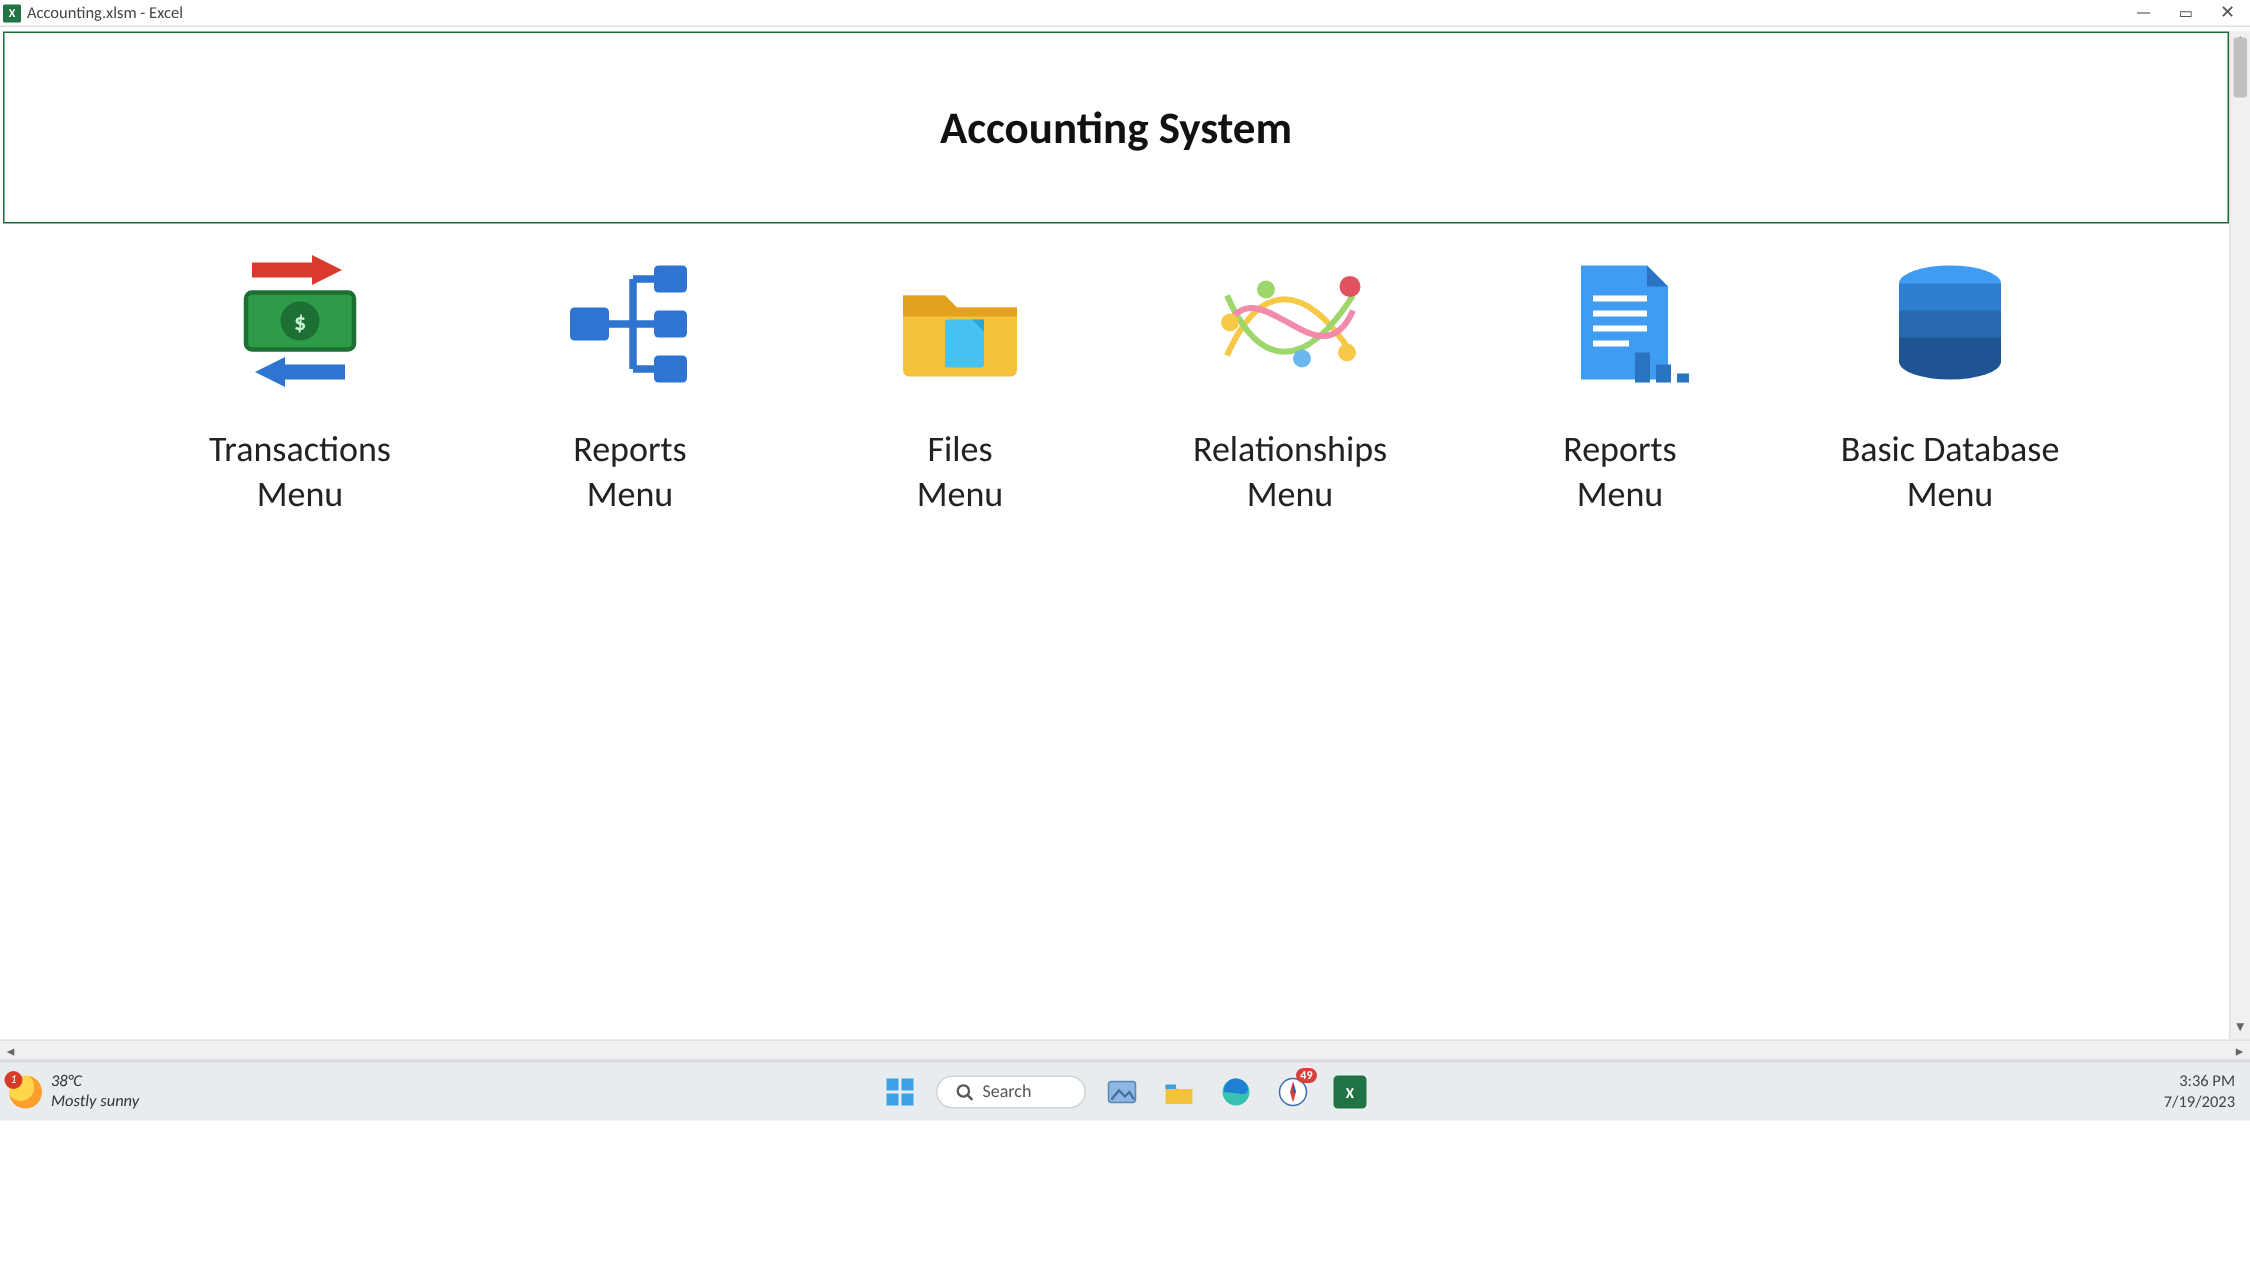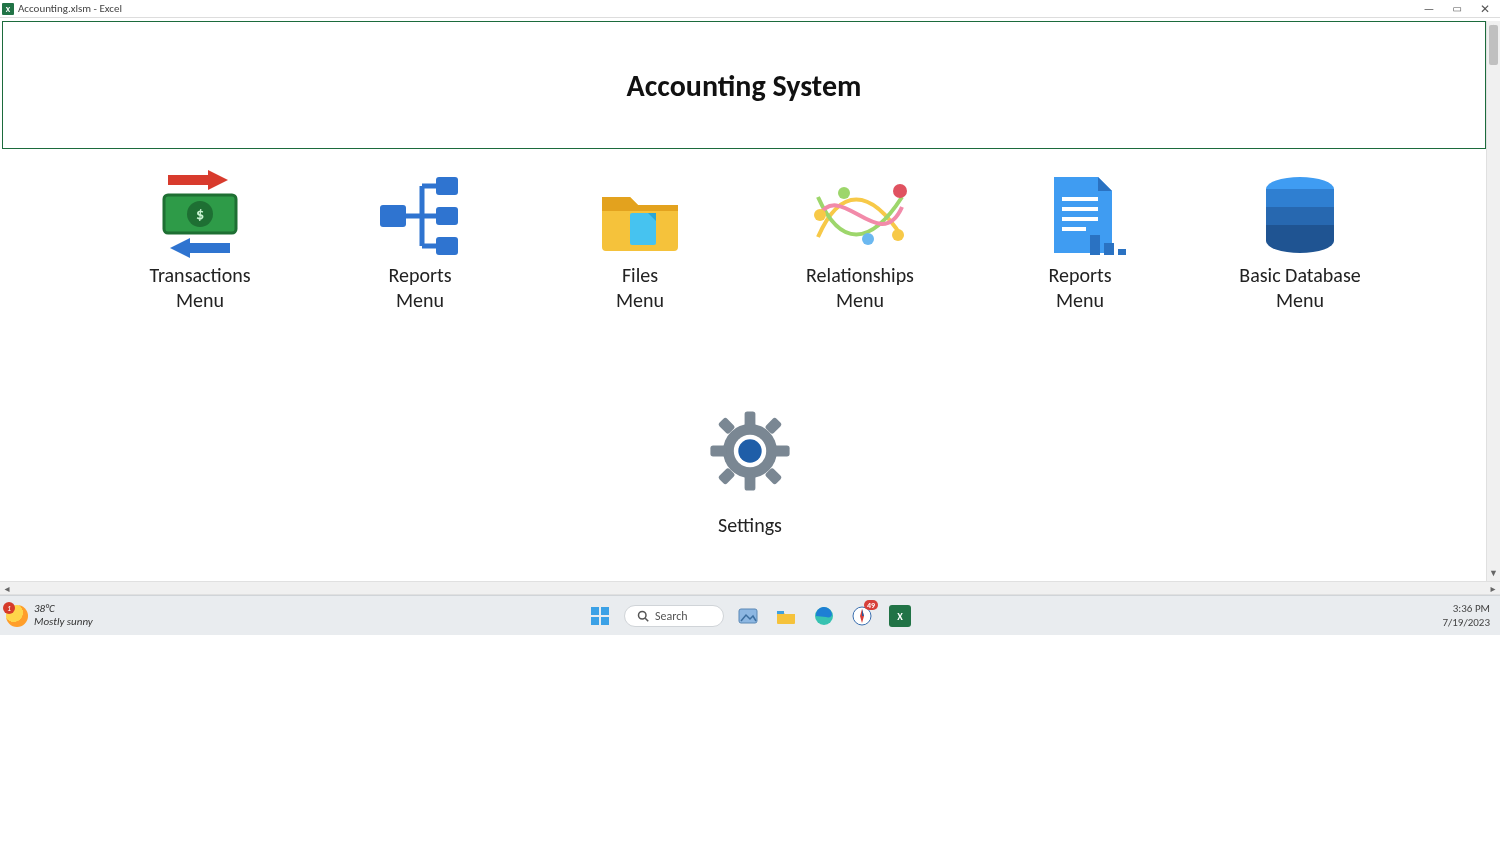--- a/index.html
+++ b/index.html
@@ -17,21 +17,21 @@
     border-bottom: 1px solid #ddd;
   }
   .titlebar .left { display: flex; align-items: center; gap: 4px; padding-left: 2px;}
   .titlebar .appicon { width: 12px; height: 12px; background:#217346; color:#fff; font-size:8px; font-weight:bold; display:flex; align-items:center; justify-content:center; border-radius:1px;}
   .titlebar .win-controls { display:flex; align-items:center; gap: 18px; padding-right: 10px; font-size:12px; color:#555;}
   .titlebar .win-controls span { cursor:pointer; }
 
   
   .sheet {
     position: relative;
-    height: 560px;
+    height: 672px;
     background: #fff;
   }
   .vscroll {
     position:absolute; right:0; top:0; bottom:0; width:14px;
     background:#f0f0f0; border-left:1px solid #e0e0e0;
   }
   .vscroll .thumb { position:absolute; left:2px; right:2px; top:4px; height:40px; background:#c0c0c0; border-radius:2px;}
   .vscroll .arrow-up, .vscroll .arrow-down { position:absolute; left:0; right:0; height:14px; text-align:center; font-size:9px; color:#666;}
   .vscroll .arrow-up{top:0;} .vscroll .arrow-down{bottom:0;}
 
@@ -44,21 +44,21 @@
   }
   .banner h1 { font-size: 30px; font-weight: 700; color:#111; }
 
   .menu-row {
     display:flex;
     justify-content: space-between;
     padding: 18px 110px 0 110px;
   }
   .menu-item { width: 180px; display:flex; flex-direction:column; align-items:center; cursor:pointer; }
   .menu-icon { width:100px; height:96px; display:flex; align-items:center; justify-content:center; }
-  .menu-label { margin-top:0; font-size:20px; color:#222; text-align:center; line-height:1.25; }
+  .menu-label { margin-top:22px; font-size:24px; color:#222; text-align:center; line-height:1.25; }
 
   .center-item { margin: 90px auto 0 auto; width:180px; display:flex; flex-direction:column; align-items:center; cursor:pointer;}
   .center-item .menu-label{ font-size:20px; margin-top:14px;}
 
   
   .hscroll-row { height: 14px; background:#f0f0f0; border-top:1px solid #e0e0e0; border-bottom:1px solid #e0e0e0; position:relative;}
   .hscroll-row .left-btn, .hscroll-row .right-btn { position:absolute; top:0; bottom:0; width:14px; text-align:center; font-size:10px; color:#666; line-height:14px;}
   .hscroll-row .left-btn{left:0;} .hscroll-row .right-btn{right:0;}
 
   
@@ -203,40 +203,20 @@
           <path d="M16 58 v16 a34 12 0 0 0 68 0 V58" fill="#1f5492"></path>
         </svg>
       </div>
       <div class="menu-label">
         <span>Basic Database</span><br><span>Menu</span>
       </div>
     </div>
 
   </div>
 
-  <div class="center-item">
-    <div class="menu-icon">
-      <svg width="90" height="90" viewBox="0 0 100 100">
-        <g fill="#7a8793">
-          <circle cx="50" cy="50" r="30"></circle>
-          <rect x="44" y="6" width="12" height="18" rx="3"></rect>
-          <rect x="44" y="76" width="12" height="18" rx="3"></rect>
-          <rect x="6" y="44" width="18" height="12" rx="3"></rect>
-          <rect x="76" y="44" width="18" height="12" rx="3"></rect>
-          <rect x="16" y="16" width="16" height="12" rx="3" transform="rotate(45 24 22)"></rect>
-          <rect x="68" y="16" width="16" height="12" rx="3" transform="rotate(-45 76 22)"></rect>
-          <rect x="16" y="72" width="16" height="12" rx="3" transform="rotate(-45 24 78)"></rect>
-          <rect x="68" y="72" width="16" height="12" rx="3" transform="rotate(45 76 78)"></rect>
-        </g>
-        <circle cx="50" cy="50" r="18" fill="#fff"></circle>
-        <circle cx="50" cy="50" r="13" fill="#1f5ea8"></circle>
-      </svg>
-    </div>
-    <div class="menu-label">Settings</div>
-  </div>
 
   <div class="vscroll">
     <div class="arrow-up">▲</div>
     <div class="thumb"></div>
     <div class="arrow-down">▼</div>
   </div>
 </div>
 
 <div class="hscroll-row">
   <div class="left-btn">◂</div>

